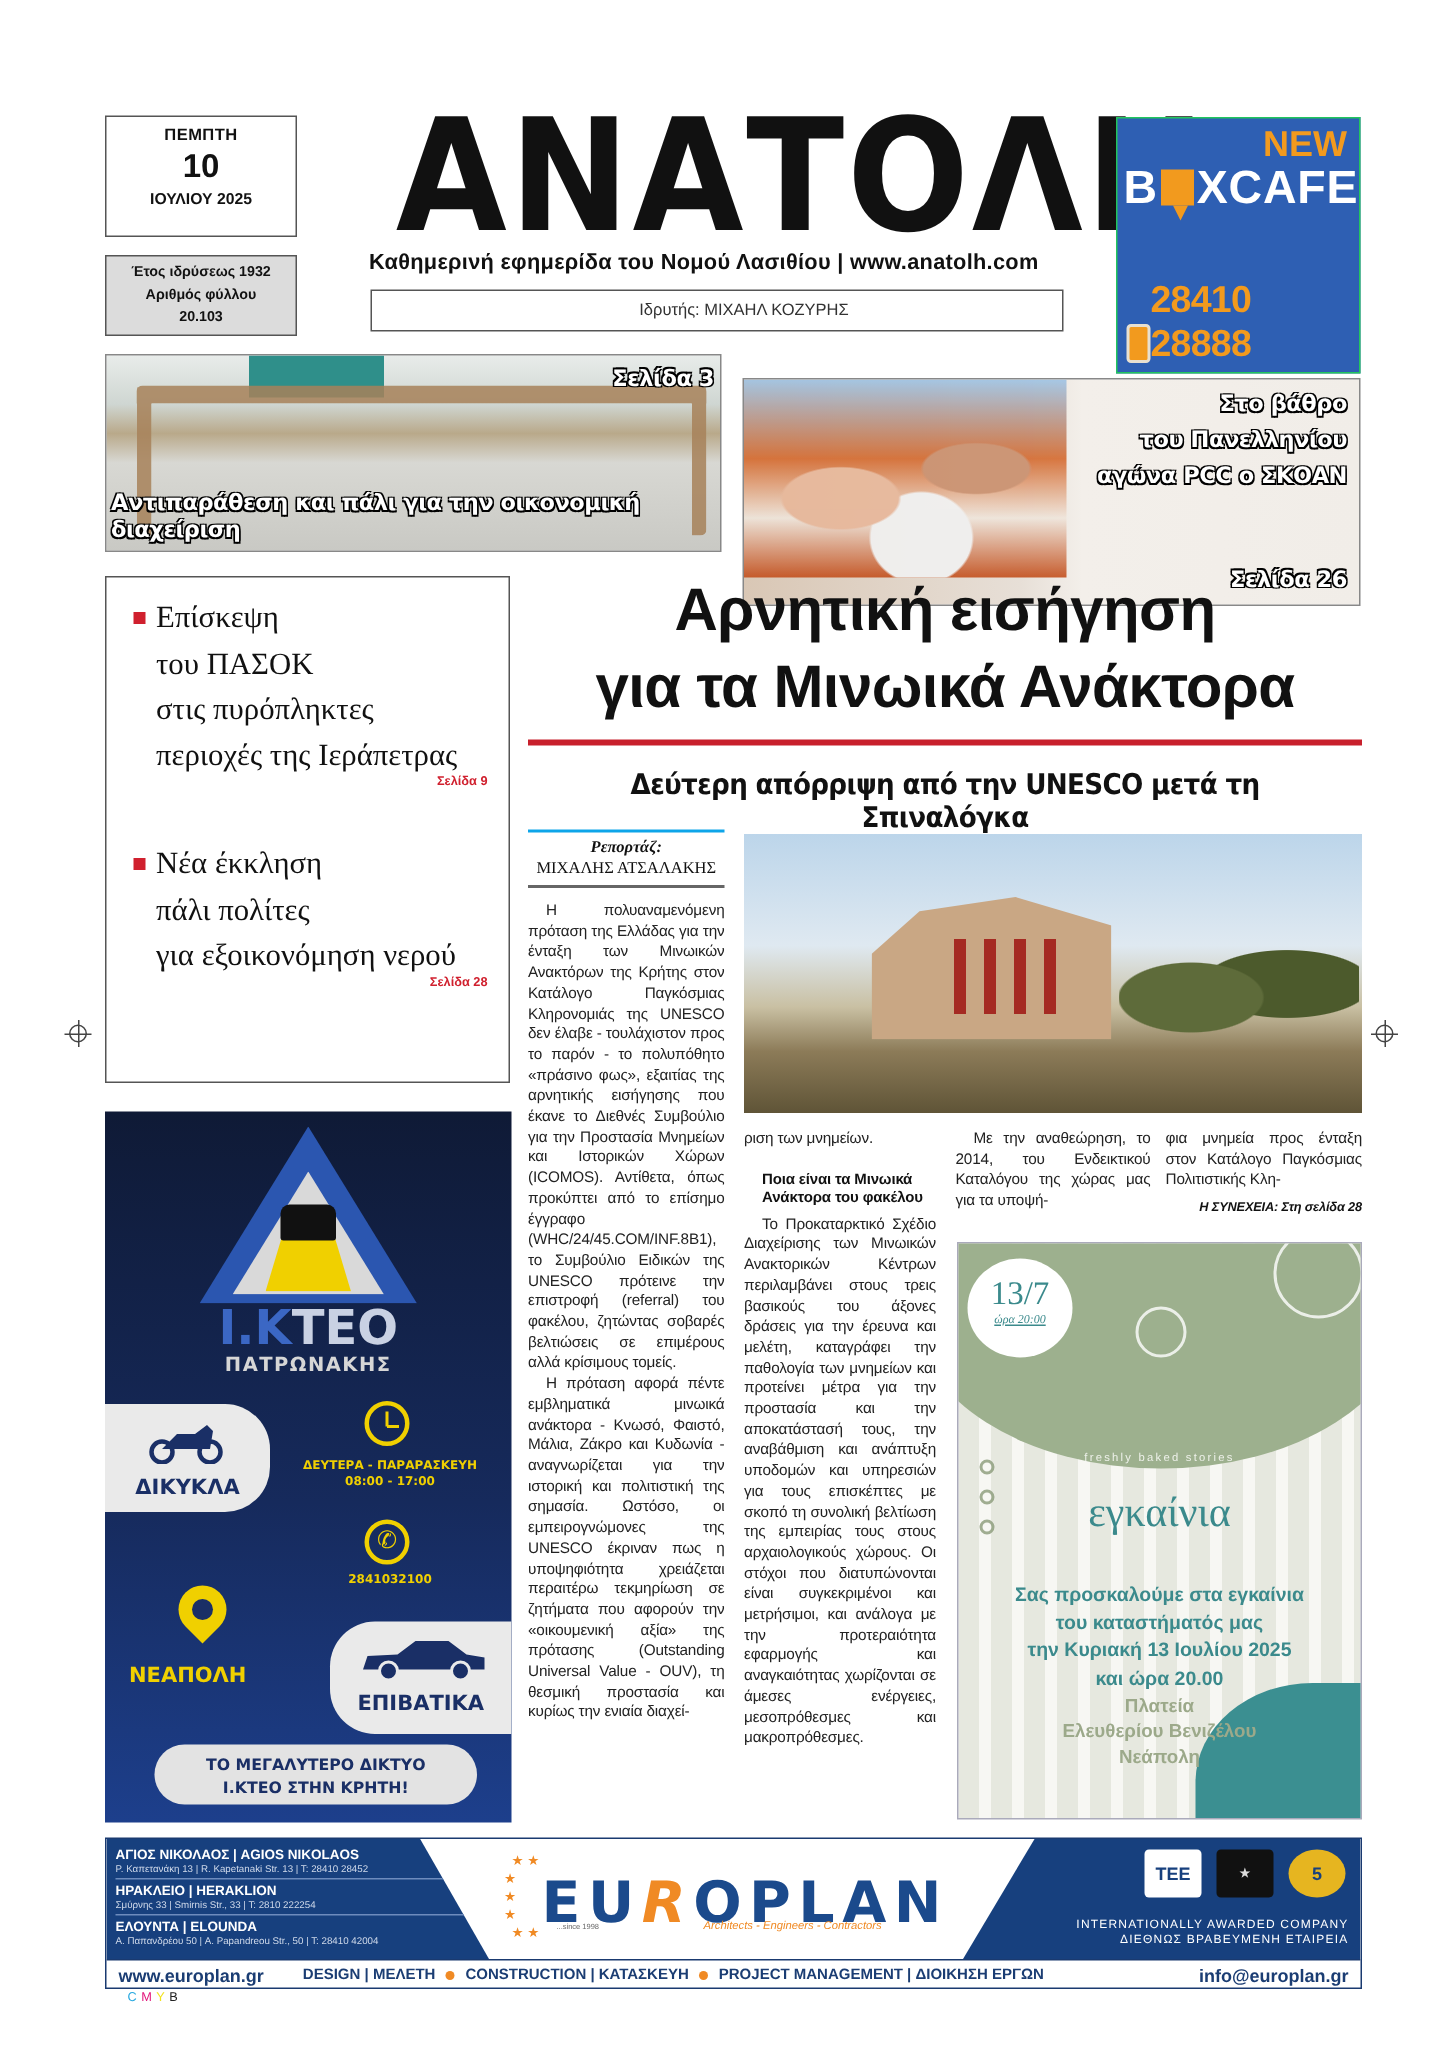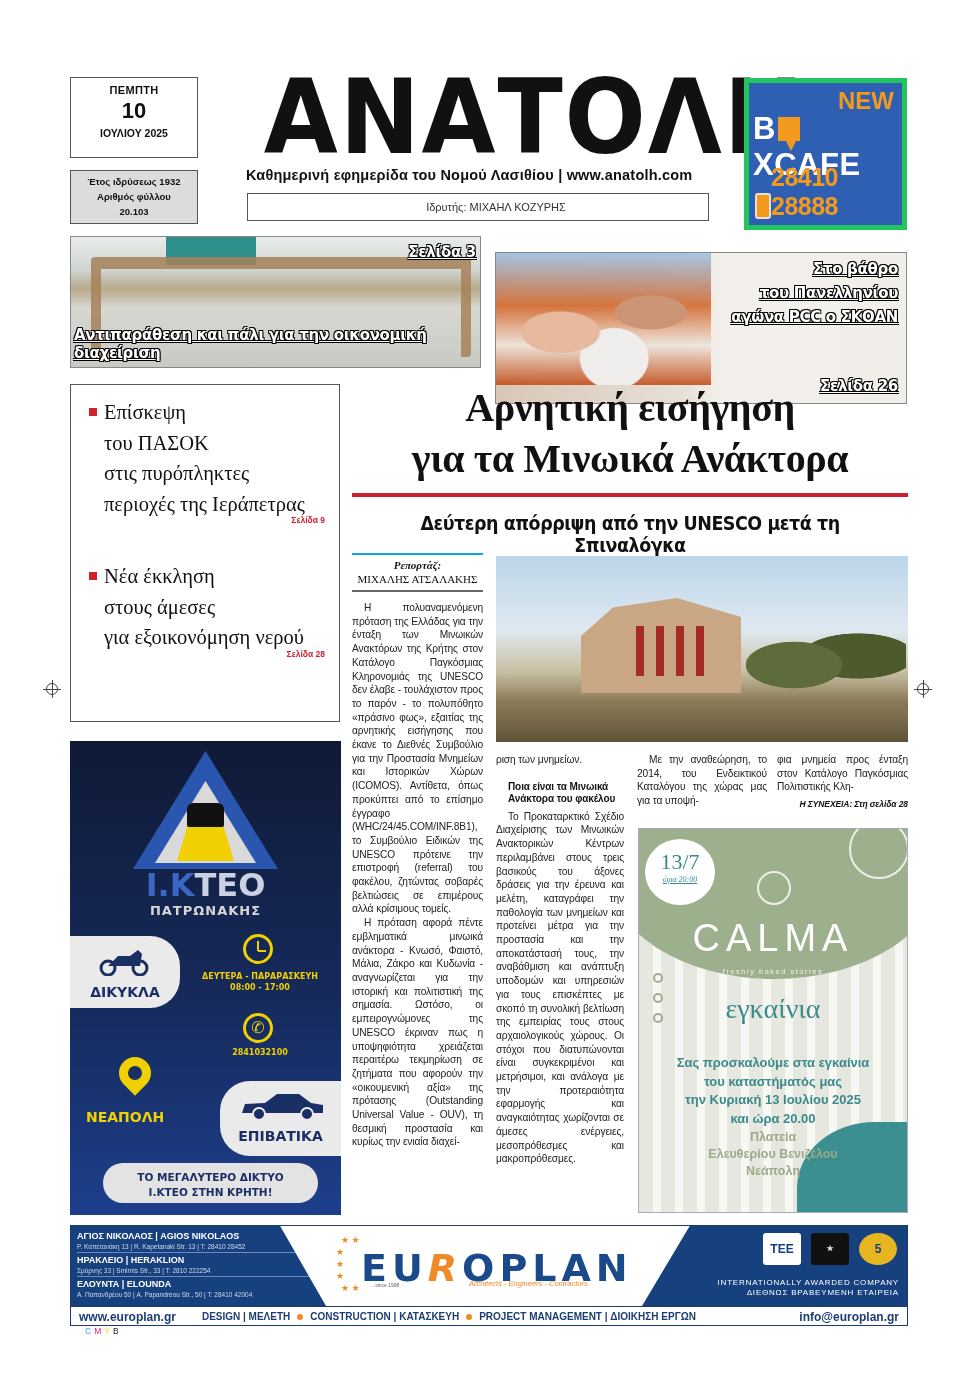--- a/index.html
+++ b/index.html
@@ -11,46 +11,46 @@
   .datebox .day { font-size: 11px; font-weight: bold; margin-top: 6px; letter-spacing: 0.3px; }
   .datebox .num { font-size: 22px; font-weight: bold; margin-top: 2px; line-height: 26px; }
   .datebox .month { font-size: 10.5px; font-weight: bold; margin-top: 3px; }
   .issuebox { left: 70px; top: 170px; width: 128px; height: 54px; border: 1px solid #555; background: #dcdcdc; text-align: center; font-size: 9.5px; font-weight: bold; line-height: 15px; padding-top: 3px; }
 
   .masthead { left: 245px; top: 62px; width: 470px; text-align: center; font-family: "DejaVu Sans", sans-serif; font-weight: bold; font-size: 104px; letter-spacing: 2px; line-height: 110px; transform: scaleX(0.92); transform-origin: center; }
   .tagline { left: 246px; top: 167px; width: 470px; font-size: 14.5px; font-weight: bold; letter-spacing: 0.2px; white-space: nowrap; }
   .founder { left: 247px; top: 193px; width: 462px; height: 28px; border: 1px solid #555; text-align: center; font-size: 11px; line-height: 26px; color: #333; padding-left: 36px; }
 
   
-  .boxcafe { left: 744px; top: 78px; width: 163px; height: 152px; background: #2e5fb3; border: 5px solid #22c55e; overflow: hidden; }
+  .boxcafe { left: 744px; top: 78px; width: 163px; height: 171px; background: #2e5fb3; border: 1px solid #22c55e; overflow: hidden; }
   .boxcafe .new { position: absolute; right: 8px; top: 4px; color: #f29a1e; font-weight: bold; font-size: 24px; }
   .boxcafe .brand { position: absolute; left: 4px; top: 28px; color: #fff; font-weight: bold; font-size: 31px; letter-spacing: 0.5px; }
   .boxcafe .brand .o { display: inline-block; width: 22px; height: 24px; background: #f29a1e; vertical-align: -2px; margin: 0 2px; position: relative; }
   .boxcafe .brand .o:after { content: ""; position: absolute; left: 8px; bottom: -10px; border-left: 5px solid transparent; border-right: 5px solid transparent; border-top: 10px solid #f29a1e; }
   .boxcafe .phone { position: absolute; left: 22px; bottom: 4px; color: #f29a1e; font-weight: bold; font-size: 25px; letter-spacing: -0.5px; }
   .boxcafe .phone-icon { position: absolute; left: 6px; bottom: 6px; width: 16px; height: 26px; background: #f29a1e; border-radius: 3px; border: 2px solid #e8e0d0; }
 
   
   .photo { overflow: hidden; border: 1px solid #888; }
   .photo1 { left: 70px; top: 236px; width: 411px; height: 132px; background: linear-gradient(180deg, #e8ecea 0%, #cfd6d2 25%, #b9a98a 40%, #d8d8d3 55%, #c9c9c4 100%); }
   .photo1 .wall { position: absolute; left: 95px; top: 0; width: 90px; height: 28px; background: #2f8f8a; }
   .photo1 .tables { position: absolute; left: 20px; top: 20px; width: 380px; height: 100px; border: 10px solid #a7825a; border-top-width: 12px; border-bottom: none; border-radius: 4px; opacity: 0.85; }
   .photo2 { left: 495px; top: 236px; width: 412px; height: 152px; background: linear-gradient(90deg, #d9c7b5 0%, #e7dfd7 45%, #f3efea 55%, #f1ede8 100%); margin-top: 16px; }
   .photo2 .people { position: absolute; left: 0; top: 0; width: 215px; height: 132px; background: radial-gradient(ellipse at 30% 60%, #e8b79a 0 18%, transparent 19%), radial-gradient(ellipse at 72% 45%, #c98e6c 0 16%, transparent 17%), radial-gradient(ellipse at 55% 80%, #f1f1f1 0 20%, transparent 21%), linear-gradient(180deg, #9ec4e6 0%, #d46a2f 40%, #efe6dc 70%, #c34f1c 100%); opacity: 0.9; }
-  .photo-caption { position: absolute; font-family: "DejaVu Sans", sans-serif; font-weight: bold; color: #fff; text-shadow: 1px 1px 0 #000, -1px -1px 0 #000, 1px -1px 0 #000, -1px 1px 0 #000; letter-spacing: -0.3px; text-decoration: underline; }
+  .photo-caption { position: absolute; font-family: "DejaVu Sans", sans-serif; font-weight: bold; color: #fff; text-shadow: 1px 1px 0 #000, -1px -1px 0 #000, 1px -1px 0 #000, -1px 1px 0 #000; letter-spacing: -0.3px; }
 
   
   .teasers { left: 70px; top: 384px; width: 270px; height: 338px; border: 1px solid #555; padding: 12px 14px 0 18px; font-family: "Liberation Serif", serif; }
   .teaser { position: relative; padding-left: 15px; font-size: 20.5px; line-height: 30.5px; color: #111; }
   .teaser .bullet { position: absolute; left: 0; top: 11px; width: 8px; height: 8px; background: #d0202e; }
   .teaser .page { display: block; text-align: right; font-family: "Liberation Sans", sans-serif; font-size: 8.5px; font-weight: bold; color: #d0202e; line-height: 10px; margin-top: -4px; }
   .teaser + .teaser { margin-top: 36px; }
 
   
-  .headline { left: 352px; top: 382px; width: 556px; text-align: center; font-family: Liberation Serif, serif; font-weight: bold; font-size: 40px; line-height: 51px; letter-spacing: -0.4px; }
+  .headline { left: 352px; top: 382px; width: 556px; text-align: center; font-family: Liberation Sans, sans-serif; font-weight: bold; font-size: 40px; line-height: 51px; letter-spacing: -0.4px; }
   .rule-red { left: 352px; top: 493px; width: 556px; height: 4px; background: #c8202c; }
   .subhead { left: 352px; top: 512px; width: 556px; text-align: center; font-family: "DejaVu Sans", sans-serif; font-weight: bold; font-size: 19px; letter-spacing: -0.5px; transform: scaleX(0.92); transform-origin: center; }
 
   
   .reporter { left: 352px; top: 553px; width: 131px; border-top: 2px solid #0ea5e9; border-bottom: 2px solid #666; text-align: center; font-family: "Liberation Serif", serif; font-size: 11px; line-height: 14px; padding: 3px 0 4px; }
   .reporter .role { font-weight: bold; font-style: italic; }
 
   
   .col { font-size: 10.2px; line-height: 13.7px; color: #222; text-align: justify; letter-spacing: -0.1px; }
   .col p { text-indent: 12px; }
@@ -180,21 +180,21 @@
     <span class="bullet"></span>
     <div>Επίσκεψη</div>
     <div>του ΠΑΣΟΚ</div>
     <div>στις πυρόπληκτες</div>
     <div>περιοχές της Ιεράπετρας</div>
     <span class="page">Σελίδα 9</span>
   </div>
   <div class="teaser">
     <span class="bullet"></span>
     <div>Νέα έκκληση</div>
-    <div>στους άμεσες</div>
+    <div>πάλι πολίτες</div>
     <div>για εξοικονόμηση νερού</div>
     <span class="page">Σελίδα 28</span>
   </div>
 </div>
 
 <div class="abs headline">
   <div>Αρνητική εισήγηση</div>
   <div>για τα Μινωικά Ανάκτορα</div>
 </div>
 <div class="abs rule-red"></div>
@@ -267,21 +267,20 @@
 </div>
 
 <div class="abs calma">
   <div class="top"></div>
   <div class="ring" style="left:210px;top:-10px;width:60px;height:60px;"></div>
   <div class="ring" style="left:118px;top:42px;width:34px;height:34px;"></div>
   <div class="date">
     <div class="d">13/7</div>
     <div class="t">ώρα 20:00</div>
   </div>
-  <div class="brand">CALMA</div>
   <div class="tag">freshly baked stories</div>
   <div class="ring" style="left:14px;top:144px;width:10px;height:10px;border-color:#8a9a78;"></div>
   <div class="ring" style="left:14px;top:164px;width:10px;height:10px;border-color:#8a9a78;"></div>
   <div class="ring" style="left:14px;top:184px;width:10px;height:10px;border-color:#8a9a78;"></div>
   <div class="egk">εγκαίνια</div>
   <div class="blob"></div>
   <div class="invite">
     <div>Σας προσκαλούμε στα εγκαίνια</div>
     <div>του καταστήματός μας</div>
     <div>την Κυριακή 13 Ιουλίου 2025</div>

